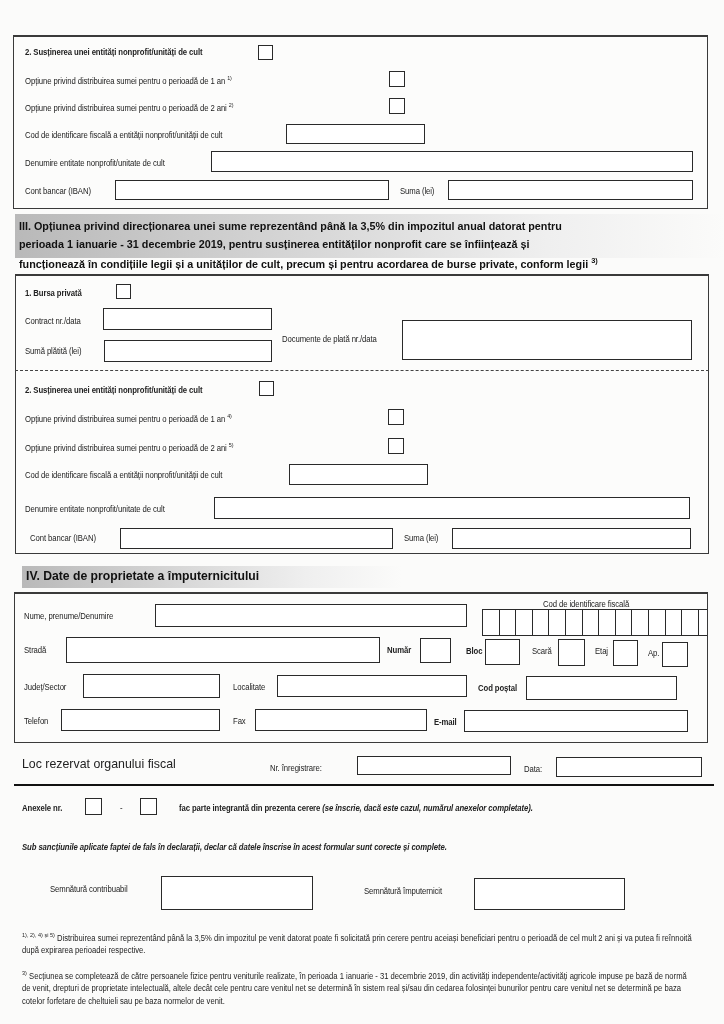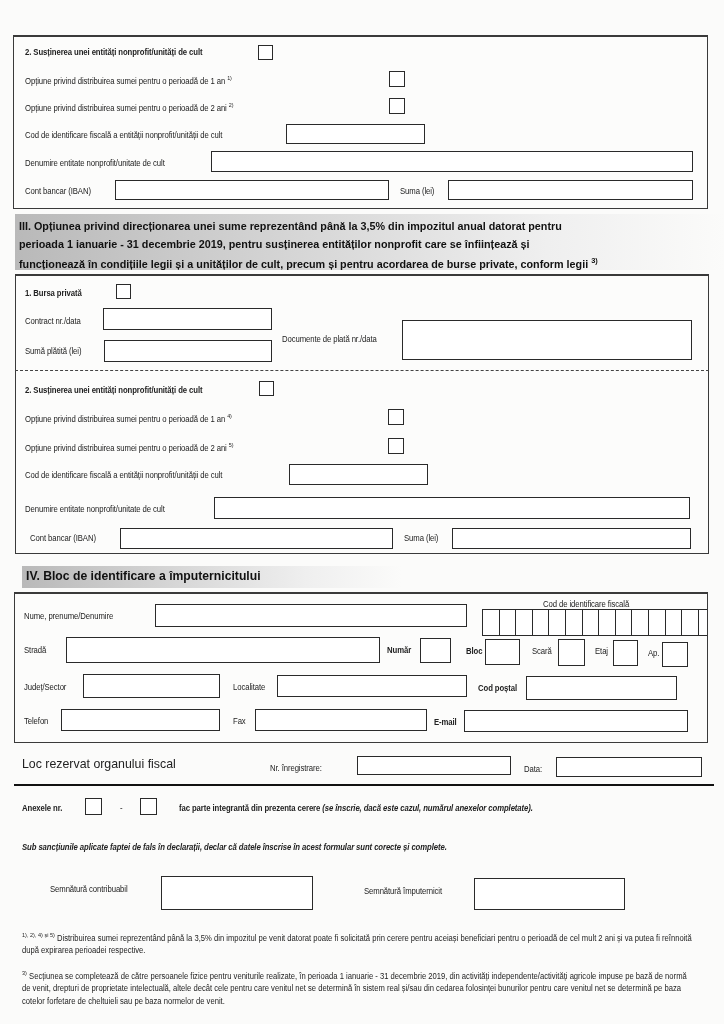--- a/index.html
+++ b/index.html
@@ -33,21 +33,21 @@
 <div class="box" style="left:286px; top:124px; width:139px; height:20px;"></div>
 
 <div class="lbl" style="left:25px; top:158px;">Denumire entitate nonprofit/unitate de cult</div>
 <div class="box" style="left:211px; top:151px; width:482px; height:21px;"></div>
 
 <div class="lbl" style="left:25px; top:186px;">Cont bancar (IBAN)</div>
 <div class="box" style="left:115px; top:180px; width:274px; height:20px;"></div>
 <div class="lbl" style="left:400px; top:186px;">Suma (lei)</div>
 <div class="box" style="left:448px; top:180px; width:245px; height:20px;"></div>
 
-<div class="sechead" style="left:15px; top:214px; width:710px; height:56px; padding:3px 0 0 4px; font-size:11.6px; line-height:17.5px;">
+<div class="sechead" style="left:15px; top:214px; width:710px; height:44px; padding:3px 0 0 4px; font-size:11.6px; line-height:17.5px;">
   <div style="transform:scaleX(0.93); transform-origin:left; white-space:nowrap;">III. Opțiunea privind direcționarea unei sume reprezentând până la 3,5% din impozitul anual datorat pentru</div>
   <div style="transform:scaleX(0.93); transform-origin:left; white-space:nowrap;">perioada 1 ianuarie - 31 decembrie 2019, pentru susținerea entităților nonprofit care se înființează și</div>
   <div style="transform:scaleX(0.93); transform-origin:left; white-space:nowrap;"><span>funcționează în condițiile legii și a unităților de cult, precum și pentru acordarea de burse private, conform legii</span> <span class="sup" style="font-size:8px;">3)</span></div>
 </div>
 
 <div class="panel" style="left:15px; top:274px; width:694px; height:280px;"></div>
 
 <div class="lbl b" style="left:25px; top:288px;">1. Bursa privată</div>
 <div class="box" style="left:116px; top:284px; width:15px; height:15px;"></div>
 
@@ -75,21 +75,21 @@
 <div class="box" style="left:289px; top:464px; width:139px; height:21px;"></div>
 
 <div class="lbl" style="left:25px; top:504px;">Denumire entitate nonprofit/unitate de cult</div>
 <div class="box" style="left:214px; top:497px; width:476px; height:22px;"></div>
 
 <div class="lbl" style="left:30px; top:533px;">Cont bancar (IBAN)</div>
 <div class="box" style="left:120px; top:528px; width:273px; height:21px;"></div>
 <div class="lbl" style="left:404px; top:533px;">Suma (lei)</div>
 <div class="box" style="left:452px; top:528px; width:239px; height:21px;"></div>
 
-<div class="sechead" style="left:22px; top:566px; width:380px; height:22px; padding:3px 0 0 4px; font-size:12.2px; white-space:nowrap;">IV. Bloc de identificare a împuternicitului</div>
+<div class="sechead" style="left:22px; top:566px; width:380px; height:22px; padding:3px 0 0 4px; font-size:12.2px; white-space:nowrap;">IV. Date de proprietate a împuternicitului</div>
 
 <div class="panel" style="left:14px; top:592px; width:694px; height:151px;"></div>
 
 <div class="lbl" style="left:24px; top:611px;">Nume, prenume/Denumire</div>
 <div class="box" style="left:155px; top:604px; width:312px; height:23px;"></div>
 
 <div class="lbl" style="left:543px; top:599px;">Cod de identificare fiscală</div>
 <div class="box" style="left:482px; top:609px; width:225px; height:27px; border-right:none; white-space:nowrap; font-size:0; background:#fff;" id="cif-grid"><span class="cifcell"></span><span class="cifcell"></span><span class="cifcell"></span><span class="cifcell"></span><span class="cifcell"></span><span class="cifcell"></span><span class="cifcell"></span><span class="cifcell"></span><span class="cifcell"></span><span class="cifcell"></span><span class="cifcell"></span><span class="cifcell"></span><span class="cifcell"></span></div>
 
 <div class="lbl" style="left:24px; top:645px;">Stradă</div>

